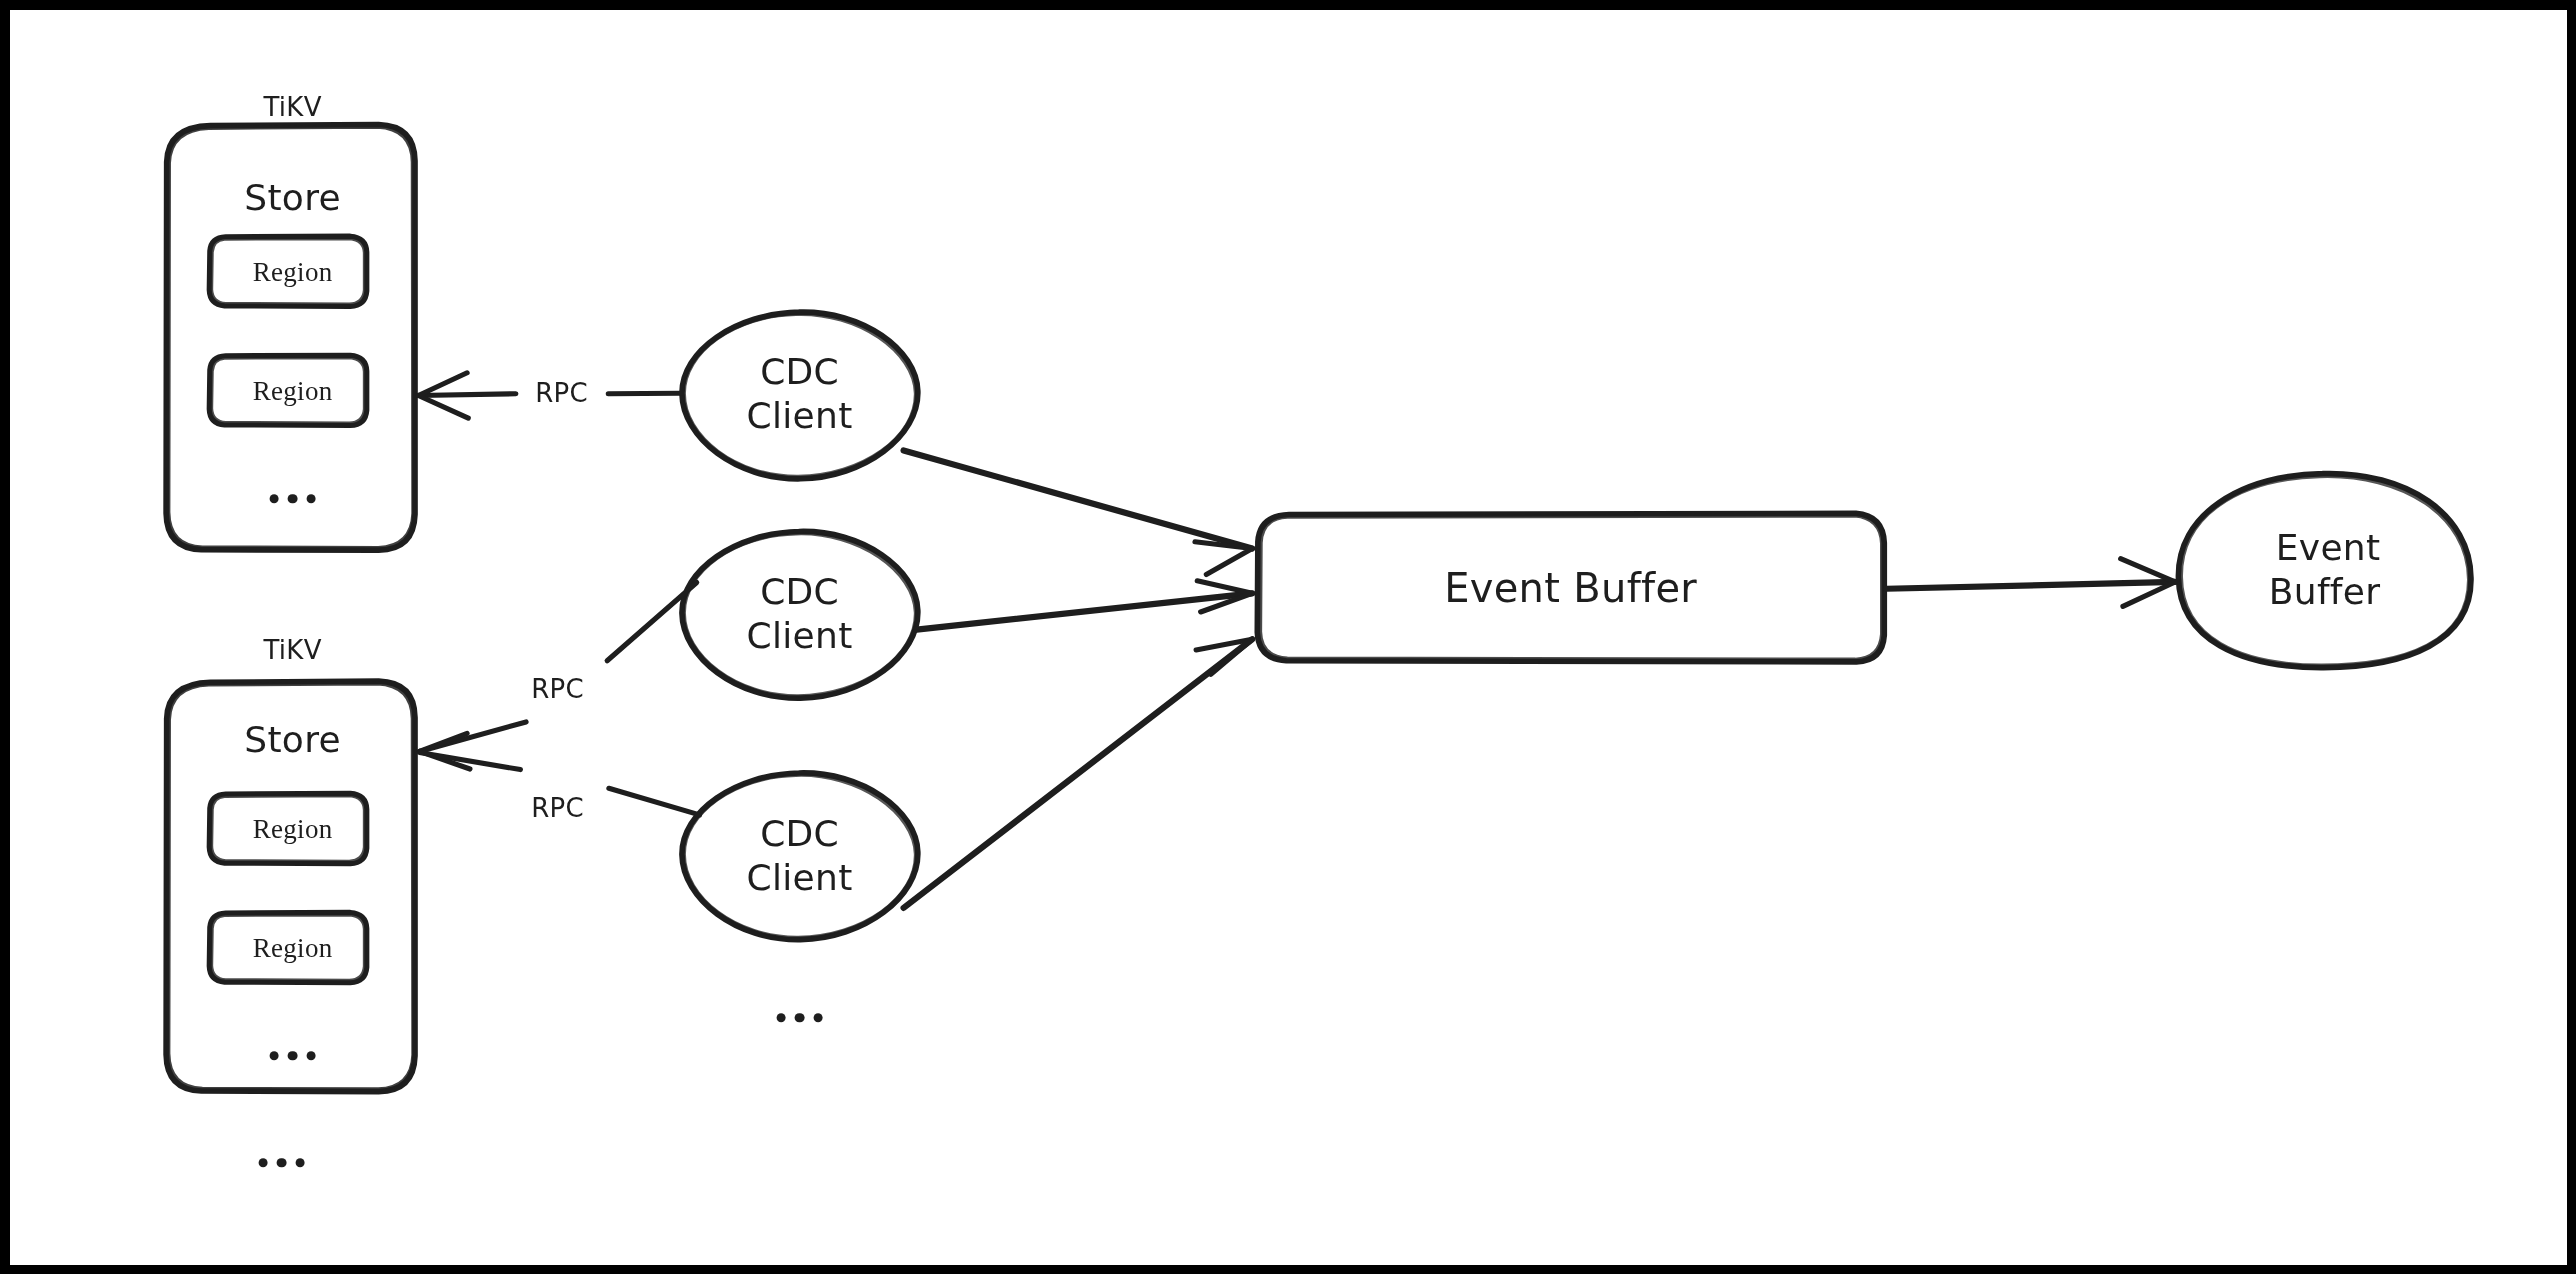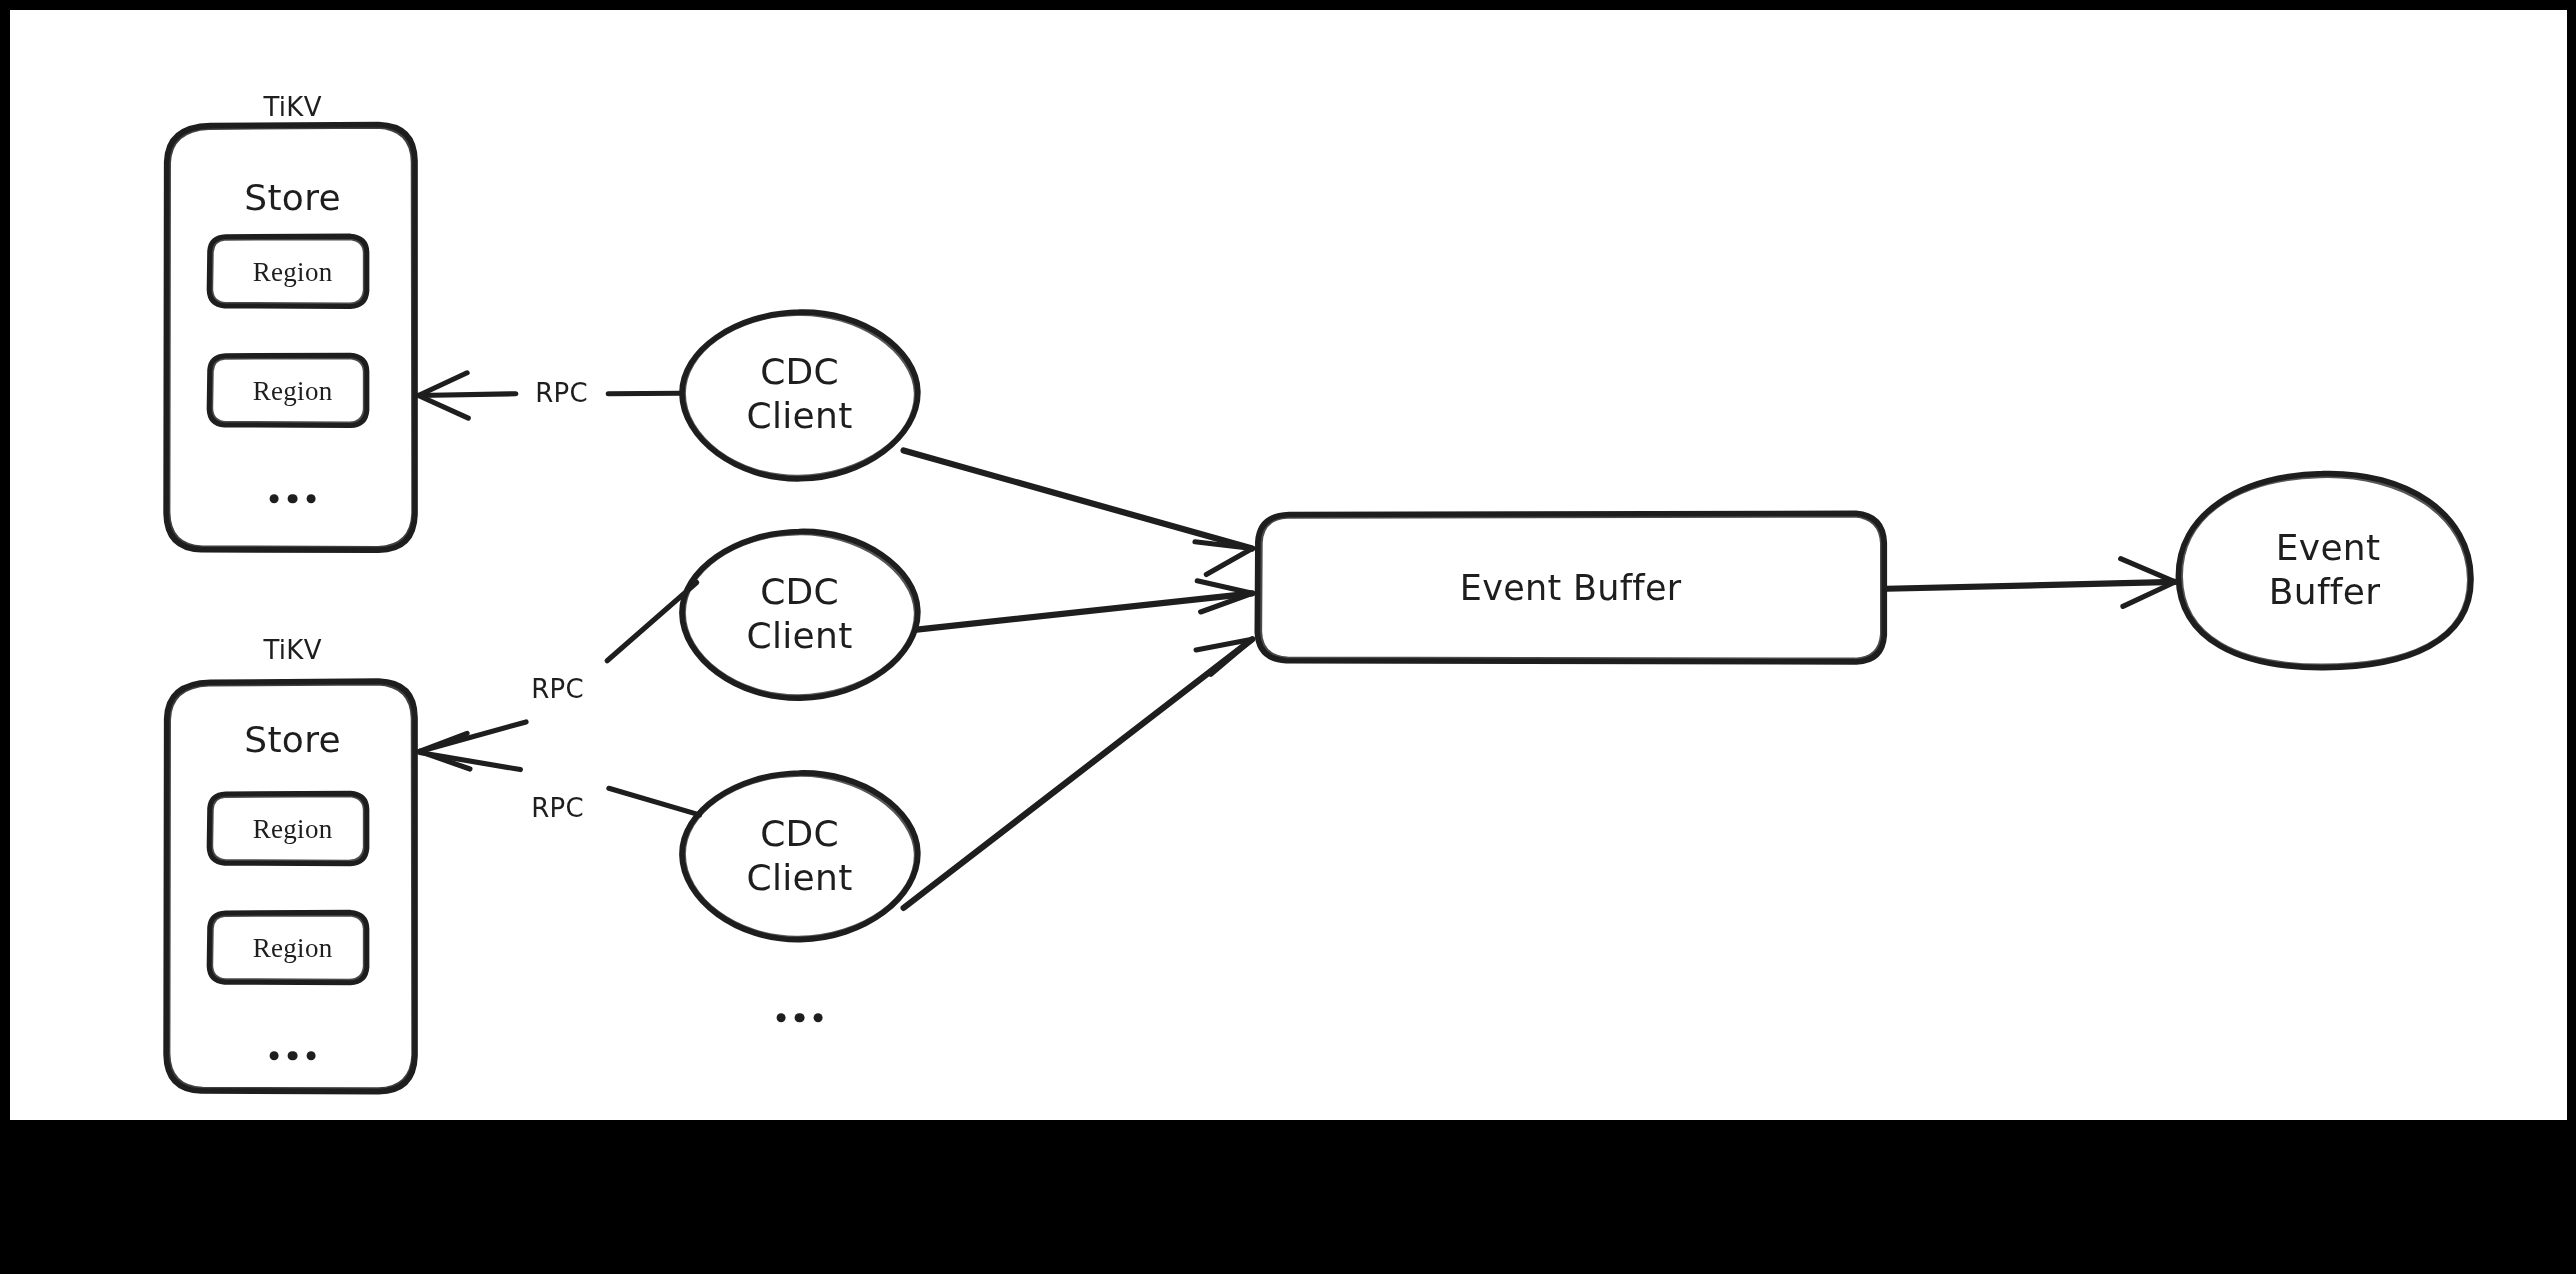--- a/index.html
+++ b/index.html
@@ -1,35 +1,35 @@
 <!DOCTYPE html>
 <html style="font-size:9px"><head>
 <meta charset="utf-8">
 <style>
   html,body{margin:0;padding:0;background:#000;}
   body{width:2576px;height:1274px;overflow:hidden;
        font-family:"DejaVu Sans", sans-serif;}
-  #frame{position:absolute;left:9.6px;top:9.6px;width:2557px;height:1110px;background:#fff;overflow:hidden;}
+  #frame{position:absolute;left:9.6px;top:9.6px;width:2557px;height:1255px;background:#fff;overflow:hidden;}
   svg#canvas{position:absolute;left:0;top:0;width:2557px;height:1255px;display:block;}
   .sketch-stroke{fill:none;stroke:#1e1e1e;stroke-linecap:round;stroke-linejoin:round;}
   .lbl{
     position:absolute;
     color:#1e1e1e;
     font-family:"DejaVu Sans", sans-serif;
     text-align:center;
     white-space:pre;
     line-height:1.22;
     transform:translate(-50%,-50%);
     letter-spacing:0.3px;
   }
   .t-title{font-size:26px;}
   .t-node{font-size:36px;}
   .t-region{font-size:27px;font-family:Liberation Serif, serif;}
   .t-edge{font-size:26px;}
-  .t-buffer{font-size:35px;}
+  .t-buffer{font-size:40px;}
   .dots{position:absolute;transform:translate(-50%,-50%);display:flex;gap:9px;align-items:center;}
   .dots i{display:block;width:9.6px;height:9.6px;border-radius:50%;background:#1e1e1e;}
 </style>
 </head>
 <body>
 
 <div id="frame">
 
   <svg id="canvas" viewBox="0 0 4510 2214">
     <defs>

